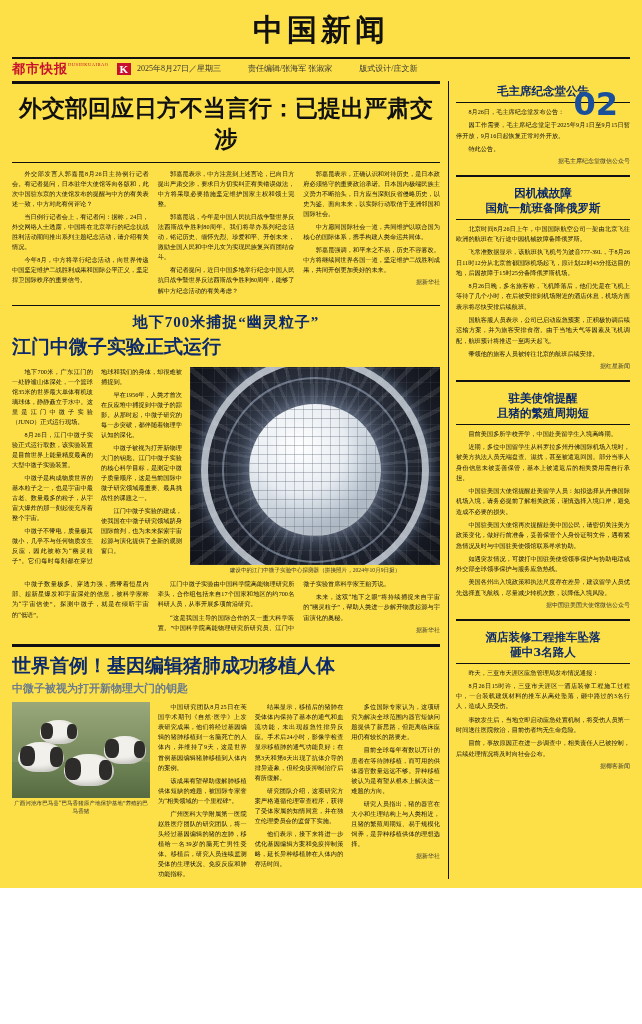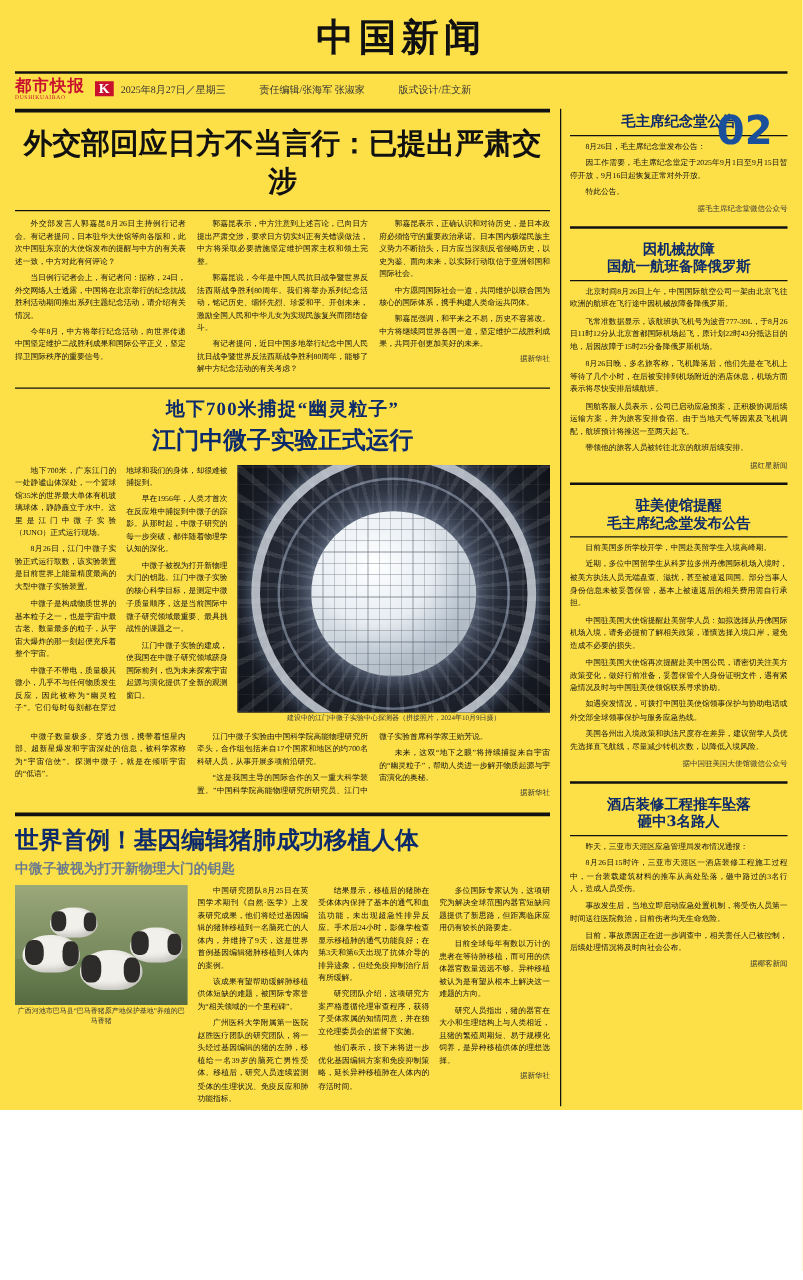--- a/index.html
+++ b/index.html
@@ -4,21 +4,21 @@
 <style>
   html,body{margin:0;padding:0;background:#ffffff;}
   body{width:642px;height:1024px;font-family:"Liberation Serif",serif;color:#111;}
   .page{position:relative;width:642px;height:888px;overflow:hidden;background:#fde047;}
 
   
   .masthead{position:relative;padding:10px 12px 0 12px;}
   .mast-title{text-align:center;font-size:30px;font-weight:bold;letter-spacing:4px;font-family:"DejaVu Serif",serif;}
   .mast-rule{margin-top:6px;border-top:2px solid #111;position:relative;}
   .mast-bar{display:flex;align-items:center;gap:6px;padding-top:3px;font-size:8px;color:#222;}
-  .mast-logo{display:flex;flex-direction:column;line-height:1;}
+  .mast-logo{display:flex;line-height:1;}
   .mast-logo .cn{color:#c8102e;font-weight:bold;font-size:13px;letter-spacing:1px;}
   .mast-logo .en{color:#c8102e;font-size:4.5px;letter-spacing:.5px;margin-top:1px;}
   .mast-k{background:#c8102e;color:#fff;font-weight:bold;font-size:11px;padding:0 3px;margin-left:2px;}
   .mast-meta{display:flex;gap:27px;font-size:8px;color:#333;}
   .mast-pageno{position:absolute;right:12px;top:26px;font-size:32px;font-weight:bold;color:#1a4f9c;font-family:"DejaVu Sans",sans-serif;}
 
   
   .body-wrap{display:flex;padding:6px 12px 10px 12px;gap:8px;}
   .left-col{width:428px;}
   .right-col{width:176px;border-left:1px solid #111;padding-left:7px;}
@@ -29,21 +29,21 @@
   .headline{font-size:23px;font-weight:bold;letter-spacing:0px;text-align:center;padding:7px 0 5px 0;font-family:"DejaVu Serif",serif;}
 
   
   .cols3{column-count:3;column-gap:9px;font-size:6.2px;line-height:1.62;text-align:justify;color:#111;}
   .cols3 p{margin:0 0 3px 0;text-indent:2em;}
   .sign{text-align:right;font-size:6px;color:#333;}
 
   
   .story2{margin-top:9px;border-top:1px solid #111;padding-top:7px;}
   .sub-kicker{font-size:15px;font-weight:bold;text-align:center;color:#0d2a6b;letter-spacing:1px;}
-  .sub-head{font-size:19px;font-weight:bold;text-align:center;color:#0d2a6b;margin-top:2px;font-family:"DejaVu Serif",serif;}
+  .sub-head{font-size:19px;font-weight:bold;text-align:left;color:#0d2a6b;margin-top:2px;font-family:"DejaVu Serif",serif;}
   .story2-body{display:flex;gap:8px;margin-top:7px;}
   .s2-text{width:170px;font-size:6.2px;line-height:1.62;text-align:justify;column-count:2;column-gap:8px;}
   .s2-text p{margin:0 0 3px 0;text-indent:2em;}
   .s2-figure{width:250px;}
   .photo{position:relative;width:100%;height:198px;background:#1b1b1f;overflow:hidden;}
   .cap{font-size:5.6px;color:#333;text-align:center;margin-top:2px;line-height:1.4;}
   .s2-after{margin-top:5px;}
 
   
   .story3{margin-top:9px;border-top:3px solid #111;padding-top:6px;}
@@ -241,21 +241,21 @@
           <p>国航客服人员表示，公司已启动应急预案，正积极协调后续运输方案，并为旅客安排食宿。由于当地天气等因素及飞机调配，航班预计将推迟一至两天起飞。</p>
           <p>带领他的旅客人员被转往北京的航班后续安排。</p>
         </div>
         <div class="rsign">据红星新闻</div>
       </div>
 
       <div class="rule-dark"></div>
 
       <div class="rbox">
         <div class="rtitle two-line" style="white-space:pre-line;">驻美使馆提醒
-毛主席纪念堂发布公告</div>
+且猪的繁殖周期短</div>
         <div class="rtext">
           <p>目前美国多所学校开学，中国赴美留学生入境高峰期。</p>
           <p>近期，多位中国留学生从科罗拉多州丹佛国际机场入境时，被美方执法人员无端盘查、滋扰，甚至被遣返回国。部分当事人身份信息未被妥善保管，基本上被遣返后的相关费用需自行承担。</p>
           <p>中国驻美国大使馆提醒赴美留学人员：如拟选择从丹佛国际机场入境，请务必提前了解相关政策，谨慎选择入境口岸，避免造成不必要的损失。</p>
           <p>中国驻美国大使馆再次提醒赴美中国公民，请密切关注美方政策变化，做好行前准备，妥善保管个人身份证明文件，遇有紧急情况及时与中国驻美使领馆联系寻求协助。</p>
           <p>如遇突发情况，可拨打中国驻美使馆领事保护与协助电话或外交部全球领事保护与服务应急热线。</p>
           <p>美国各州出入境政策和执法尺度存在差异，建议留学人员优先选择直飞航线，尽量减少转机次数，以降低入境风险。</p>
         </div>
         <div class="rsign">据中国驻美国大使馆微信公众号</div>
       </div>

